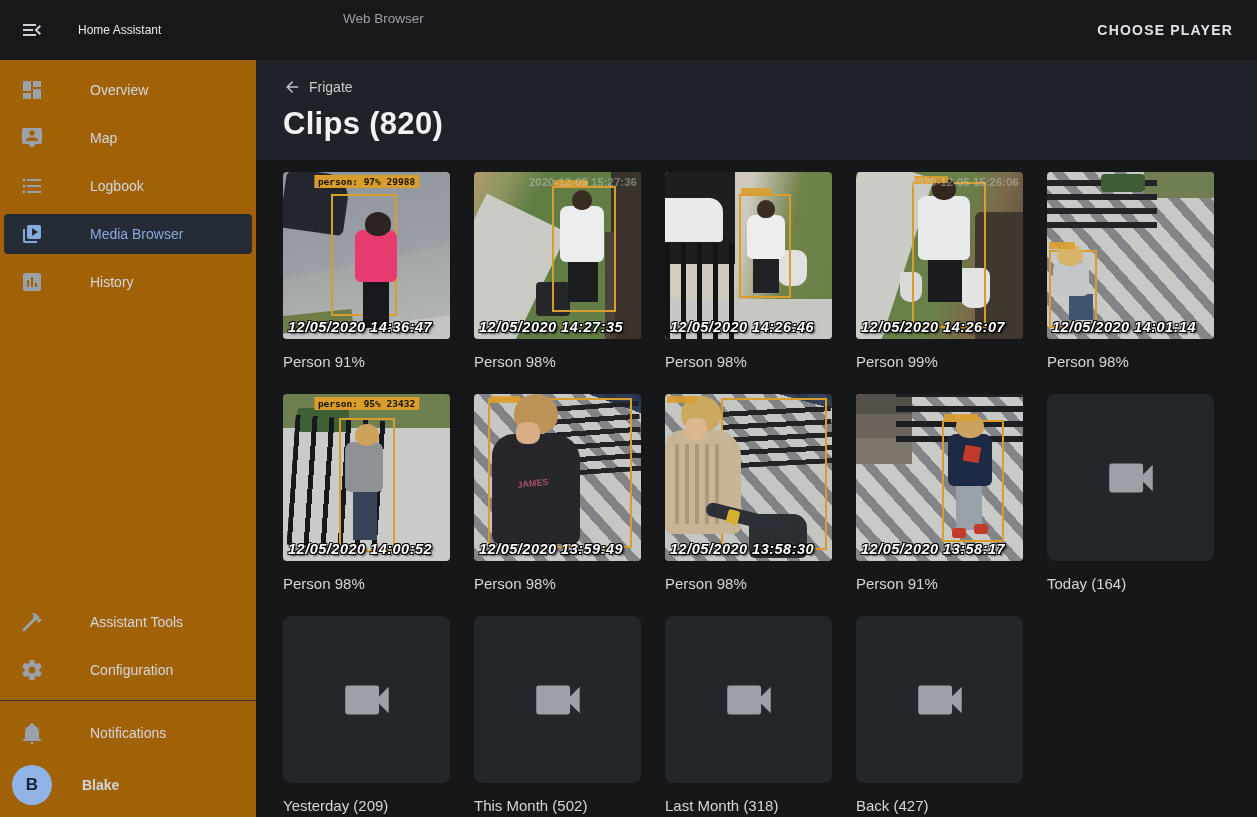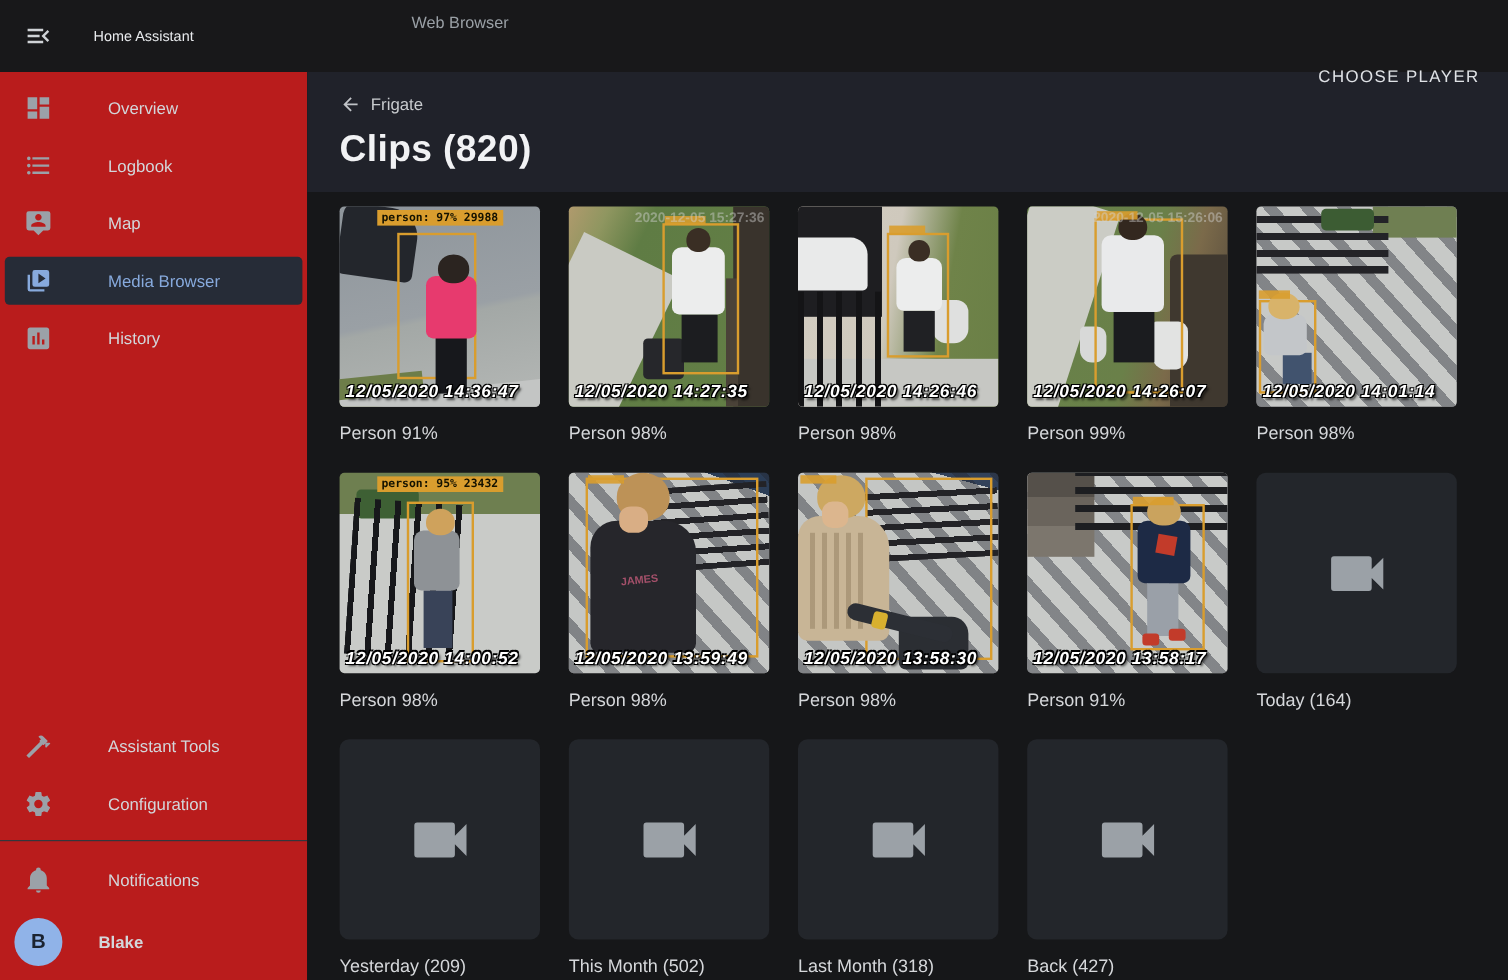--- a/index.html
+++ b/index.html
@@ -11,26 +11,26 @@
   
   .topbar { position:absolute; left:0; top:0; width:1257px; height:60px;
     background:#18181a; display:flex; align-items:center; z-index:5; }
   .menu-btn { width:48px; height:48px; margin-left:8px; display:flex; align-items:center;
     justify-content:center; cursor:pointer; color:#cfd2d6; }
   .ha-title { margin-left:22px; font-size:12px; color:#e8eaed; }
   .page-titles { position:absolute; left:343px; top:9px; }
   .page-title { font-size:20px; color:#e8eaed; line-height:24px; }
   .page-subtitle { font-size:13.5px; color:#9aa0a6; margin-top:2px; }
   .choose-player { position:absolute; right:16px; top:0; height:60px; display:flex;
-    align-items:center; padding:0 8px; font-size:14px; font-weight:normal;
-    letter-spacing:1.2px; color:#dfe2e6; cursor:pointer;margin-top:33px; }
+    align-items:center; padding:0 8px; font-size:14px; font-weight:bold;
+    letter-spacing:1.2px; color:#dfe2e6; cursor:pointer; }
 
   
   .sidebar { position:absolute; left:0; top:60px; width:256px; height:757px;
-    background:#b91c1c; display:flex; flex-direction:column; }
+    background:#a16207; display:flex; flex-direction:column; }
   .side-item { height:40px; margin:4px 4px; border-radius:4px; display:flex;
     align-items:center; cursor:pointer; color:#d3d6da; }
   .side-item .ico { width:24px; height:24px; margin:0 16px 0 16px; color:#9ba1a8;
     flex:0 0 24px; }
   .side-item .lbl { font-size:14px; margin-left:30px; white-space:nowrap; }
   .side-item.selected { background:#262c37; color:#87aadd; }
   .side-item.selected .ico { color:#87aadd; }
   .side-spacer { flex:1 1 auto; }
   .side-divider { height:1px; background:#33363c; margin:6px 0 6px 0; }
   .avatar { width:40px; height:40px; border-radius:50%; background:#90b3e8;
@@ -265,32 +265,32 @@
     <span class="ico">
       <svg viewBox="0 0 24 24">
           <path d="M13,3V9H21V3M13,21H21V11H13M3,21H11V15H3M3,13H11V3H3V13Z"></path>
         </svg>
       </span>
     <span class="lbl">Overview</span>
   </div>
   <div class="side-item">
     <span class="ico">
       <svg viewBox="0 0 24 24">
+          <path d="M20,2H4A2,2 0 0,0 2,4V16A2,2 0 0,0 4,18H8L12,22L16,18H20A2,2 0 0,0 22,16V4A2,2 0 0,0 20,2M12,4.3C13.5,4.3 14.7,5.5 14.7,7C14.7,8.5 13.5,9.7 12,9.7C10.5,9.7 9.3,8.5 9.3,7C9.3,5.5 10.5,4.3 12,4.3M18,15H6V14.1C6,12.1 10,11 12,11C14,11 18,12.1 18,14.1V15Z"></path>
+        </svg>
+      </span>
+    <span class="lbl">Map</span>
+  </div>
+  <div class="side-item">
+    <span class="ico">
+      <svg viewBox="0 0 24 24">
           <path d="M7,5H21V7H7V5M7,13V11H21V13H7M4,4.5A1.5,1.5 0 0,1 5.5,6A1.5,1.5 0 0,1 4,7.5A1.5,1.5 0 0,1 2.5,6A1.5,1.5 0 0,1 4,4.5M4,10.5A1.5,1.5 0 0,1 5.5,12A1.5,1.5 0 0,1 4,13.5A1.5,1.5 0 0,1 2.5,12A1.5,1.5 0 0,1 4,10.5M7,19V17H21V19H7M4,16.5A1.5,1.5 0 0,1 5.5,18A1.5,1.5 0 0,1 4,19.5A1.5,1.5 0 0,1 2.5,18A1.5,1.5 0 0,1 4,16.5Z"></path>
         </svg>
       </span>
     <span class="lbl">Logbook</span>
-  </div>
-  <div class="side-item">
-    <span class="ico">
-      <svg viewBox="0 0 24 24">
-          <path d="M20,2H4A2,2 0 0,0 2,4V16A2,2 0 0,0 4,18H8L12,22L16,18H20A2,2 0 0,0 22,16V4A2,2 0 0,0 20,2M12,4.3C13.5,4.3 14.7,5.5 14.7,7C14.7,8.5 13.5,9.7 12,9.7C10.5,9.7 9.3,8.5 9.3,7C9.3,5.5 10.5,4.3 12,4.3M18,15H6V14.1C6,12.1 10,11 12,11C14,11 18,12.1 18,14.1V15Z"></path>
-        </svg>
-      </span>
-    <span class="lbl">Map</span>
   </div>
   <div class="side-item selected">
     <span class="ico">
       <svg viewBox="0 0 24 24" fill-rule="evenodd">
           <path d="M19,3H9A2,2 0 0,0 7,5V15A2,2 0 0,0 9,17H19A2,2 0 0,0 21,15V5A2,2 0 0,0 19,3M12,14V6L18,10L12,14M3,7V19A2,2 0 0,0 5,21H17V19H5V7H3Z"></path>
         </svg>
       </span>
     <span class="lbl">Media Browser</span>
   </div>
   <div class="side-item">

